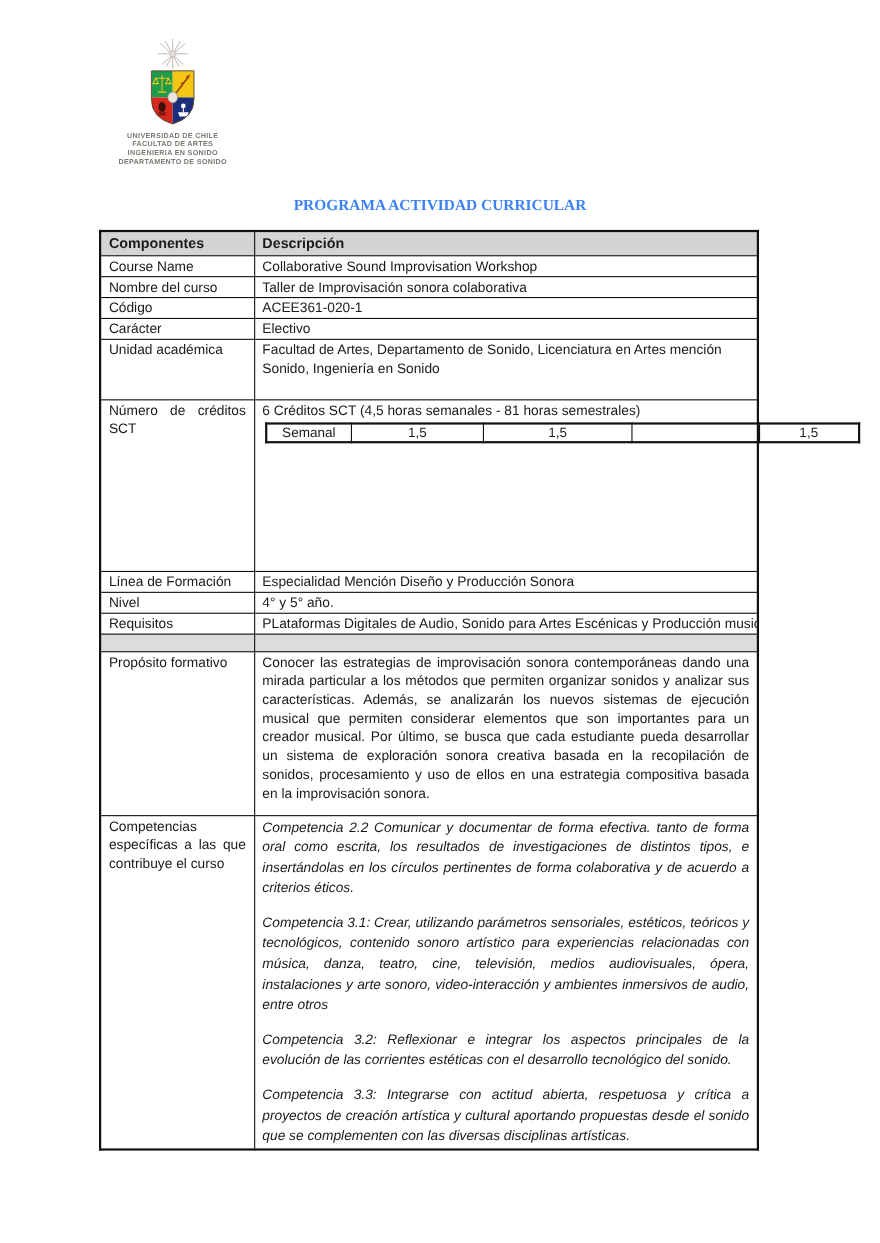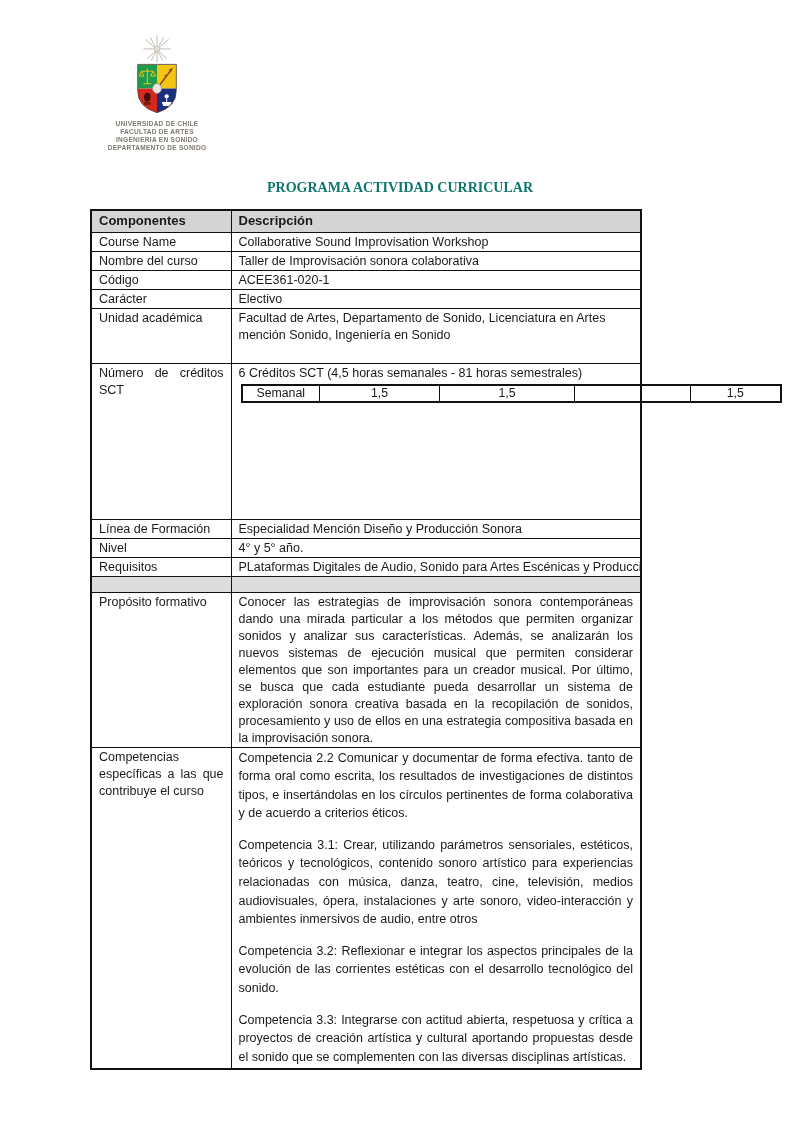--- a/index.html
+++ b/index.html
@@ -8,44 +8,44 @@
     position:relative; width:800px; height:1130px; background:#ffffff;
     font-family:"Liberation Sans", sans-serif; color:#1a1a1a; overflow:hidden;
   }
   
   .logo { position:absolute; left:95px; top:34px; width:124px; text-align:center; }
   .crest { display:block; margin:0 auto 2px auto; }
   .logo-caption { font-size:6.5px; line-height:8px; color:#7e7870; letter-spacing:.3px; font-weight:bold; }
   
   .doc-title {
     position:absolute; top:180px; left:0; width:100%; text-align:center;
-    font-family:"Liberation Serif", serif; font-weight:bold; font-size:14px; color:#0f766e;
+    font-family:"Liberation Serif", serif; font-weight:bold; font-size:14px; color:#3b82f6;
   }
   
   table.main {
-    position:absolute; left:90px; top:209px; width:552px;
+    position:absolute; left:90px; top:209px; width:600px;
     border-collapse:collapse; table-layout:fixed;
     border:2.5px solid #111;
     padding-left:11px;
   }
   table.main td {
     border:1.5px solid #111; vertical-align:top;
     font-size:12.5px; line-height:17px; padding:1px 7px 0 7px;
   }
   col.c-label { width:140px; }
   tr.hdr td { background:#d4d4d4; font-weight:bold; font-size:13px; height:22px; }
   tr.simple td { height:19px; white-space:nowrap; overflow:hidden; }
   tr.unidad td { height:55px; white-space:normal; }
   tr.credits td { height:156px; }
   tr.spacer td { height:16px; background:#dcdcdc; padding:0; }
   tr.proposito td { height:149px; }
   tr.competencias td { height:275px; }
   td.para-cell { text-align:justify; line-height:20px; padding-top:4px;margin-left:48px; }
   td.label-justify { text-align:justify; white-space:normal; line-height:18px; padding-top:3px; }
-  .comp-par { text-align:justify; line-height:18.6px; margin:0 0 13px 0; }
+  .comp-par { font-style:italic; text-align:justify; line-height:18.6px; margin:0 0 13px 0; }
   .comp-par:last-child { margin-bottom:2px; }
   td.comp-cell { padding-top:5px; }
   
   table.sched {
     border-collapse:collapse; table-layout:fixed; width:539px; margin:2px 0 0 2px;
     border:2px solid #111;
   }
   table.sched td {
     border:1.5px solid #111; text-align:center; vertical-align:top;
     font-size:12.3px; line-height:15.5px; padding:1px 3px 0 3px;

